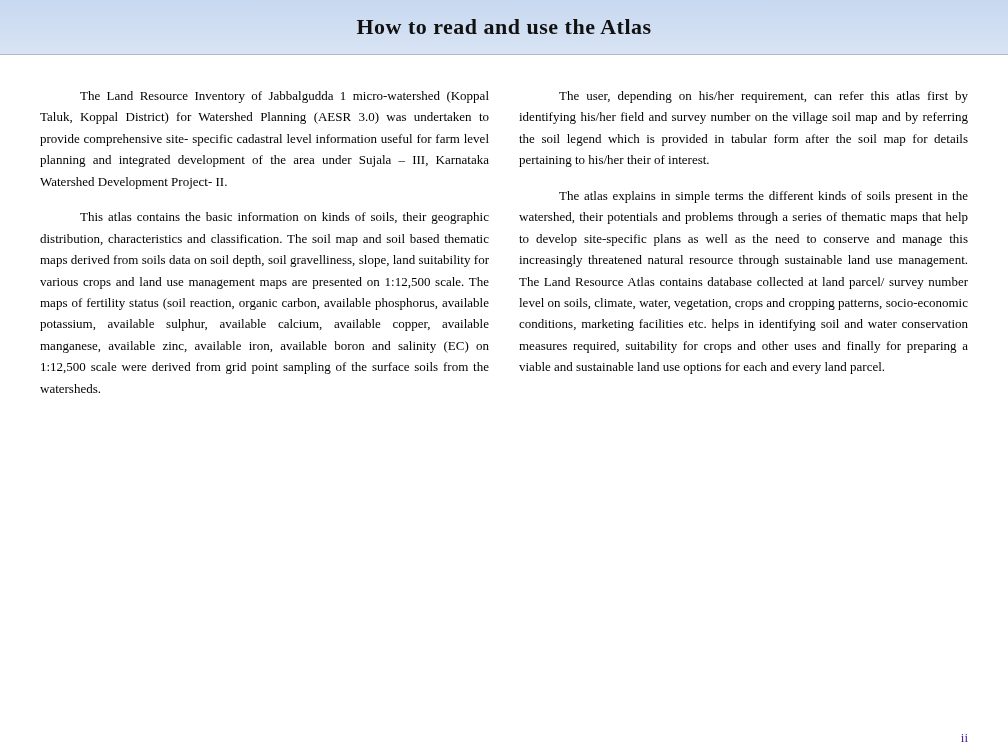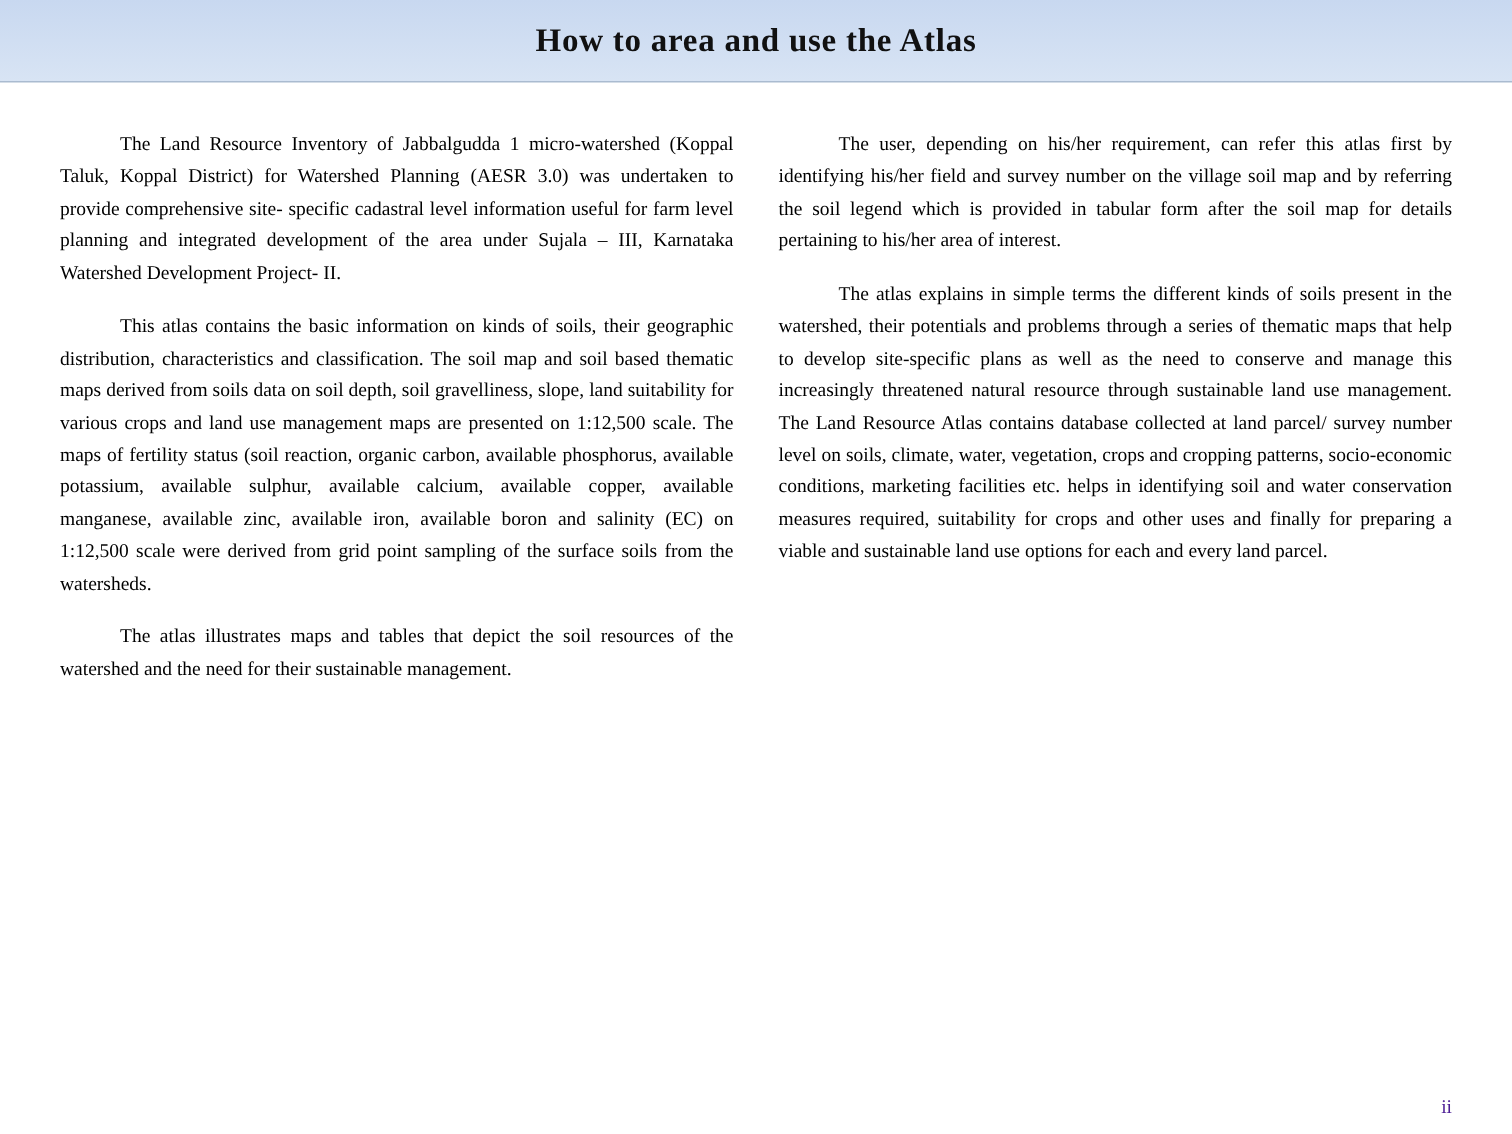--- a/index.html
+++ b/index.html
@@ -67,39 +67,36 @@
       bottom: 10px;
       right: 40px;
       font-size: 13px;
       color: #4c1d95;
     }
   </style>
 </head>
 <body>
 
 <div class="page-header">
-  <h1>How to area and use the Atlas</h1>
+  <h1>How to read and use the Atlas</h1>
 </div>
 
 <div class="content-area">
   <div class="left-column">
     <p class="paragraph">
       <span class="indent"></span><span>The Land Resource Inventory of Jabbalgudda 1  micro-watershed (Koppal  Taluk, Koppal District) for  Watershed Planning (AESR 3.0) was undertaken  to  provide  comprehensive  site-  specific  cadastral  level information useful for farm level planning and integrated development of  the  area  under  Sujala –  III,  Karnataka  Watershed  Development Project- II.</span>
     </p>
     <p class="paragraph">
       <span class="indent"></span><span>This atlas contains the basic information on kinds of soils, their geographic  distribution,  characteristics and classification. The  soil map and soil based thematic maps derived from soils data on soil depth, soil gravelliness,  slope,  land  suitability  for  various  crops  and  land  use management  maps  are  presented  on  1:12,500  scale.  The  maps  of fertility  status  (soil  reaction,  organic  carbon,  available  phosphorus, available  potassium,  available  sulphur,  available  calcium,   available copper,  available  manganese,  available  zinc,  available  iron,  available boron and salinity (EC) on 1:12,500 scale were derived from grid point sampling of the surface soils from the watersheds.</span>
     </p>
-    <p class="paragraph">
-      <span class="indent"></span><span>The  atlas  illustrates  maps  and  tables  that  depict  the  soil resources    of    the  watershed  and  the  need  for  their  sustainable management.</span>
-    </p>
   </div>
 
   <div class="right-column">
     <p class="paragraph">
-      <span class="indent"></span><span>The  user,  depending  on his/her  requirement,  can refer this atlas first by identifying his/her field and survey number on the village soil map and by referring the soil  legend which is  provided in tabular form after the soil map for details pertaining to his/her area of interest.</span>
+      <span class="indent"></span><span>The  user,  depending  on his/her  requirement,  can refer this atlas first by identifying his/her field and survey number on the village soil map and by referring the soil  legend which is  provided in tabular form after the soil map for details pertaining to his/her their of interest.</span>
     </p>
     <p class="paragraph">
       <span class="indent"></span><span>The atlas explains in  simple terms the different kinds of soils present in the watershed,  their potentials and problems through a series of  thematic maps that help to develop site-specific plans as well as the need  to  conserve  and  manage  this  increasingly  threatened  natural resource through sustainable land use management. The Land Resource Atlas contains database collected at land parcel/ survey number level  on soils,  climate,  water,  vegetation,  crops  and  cropping  patterns,  socio-economic conditions, marketing facilities etc. helps in identifying soil and water conservation measures required,  suitability for  crops and other uses and finally for preparing a viable and sustainable land use options for each and every land parcel.</span>
     </p>
   </div>
 </div>
 
 <div class="page-footer">
   <span>ii</span>
 </div>

